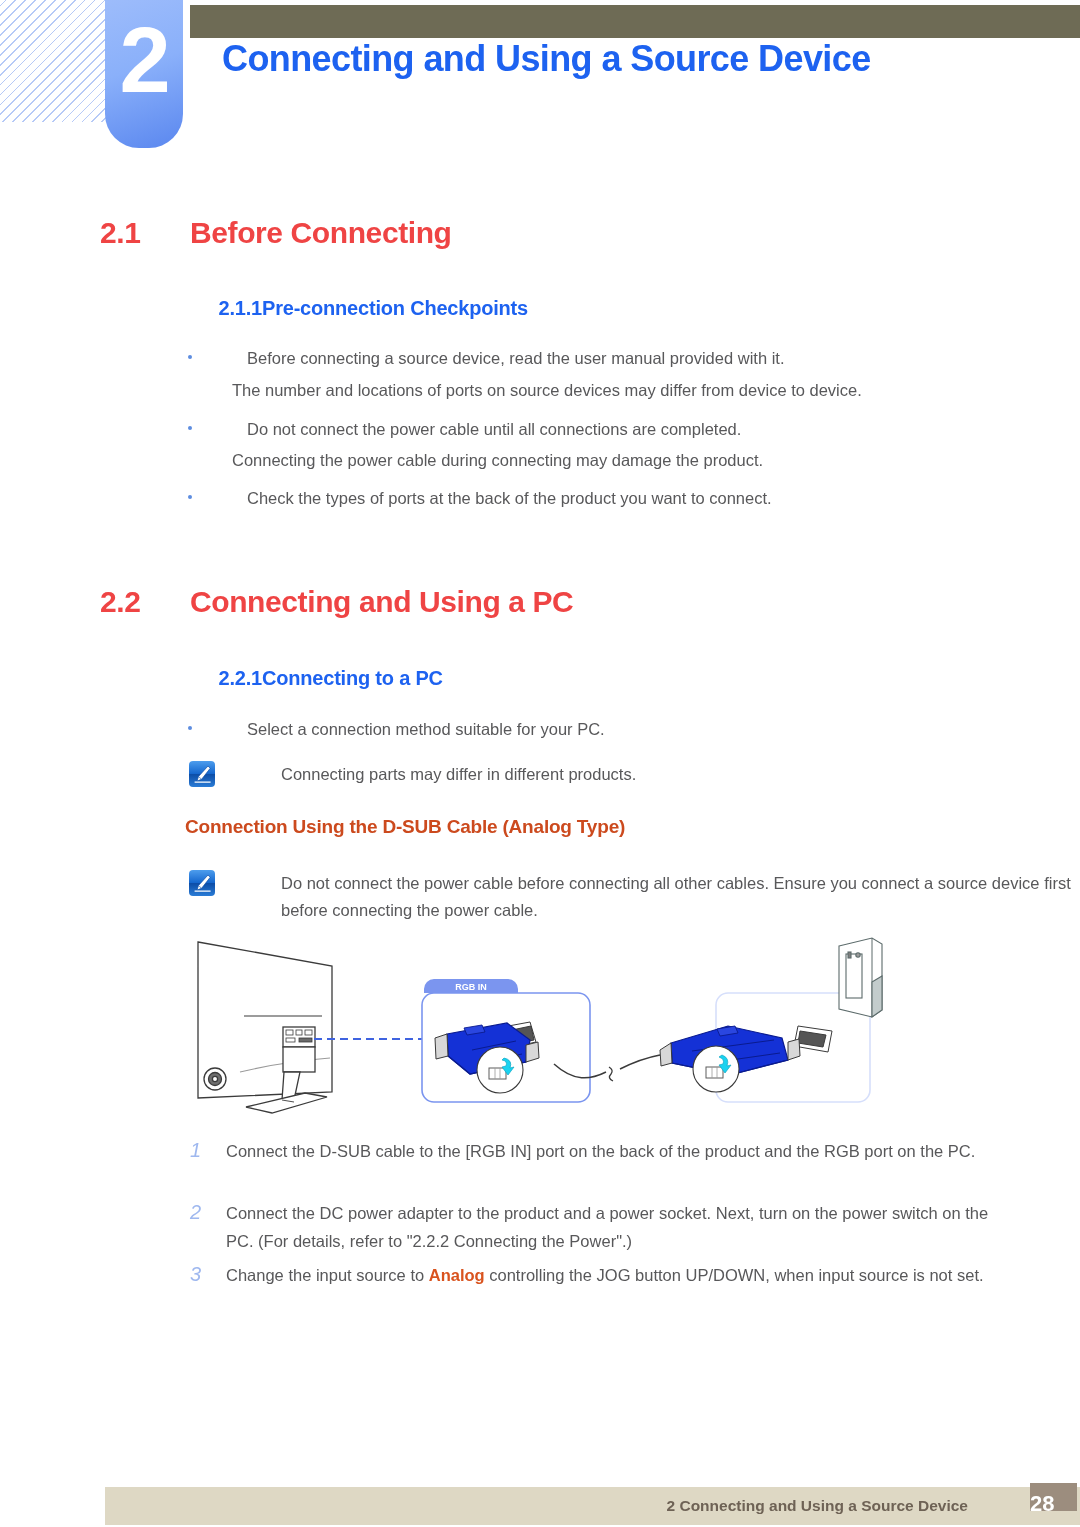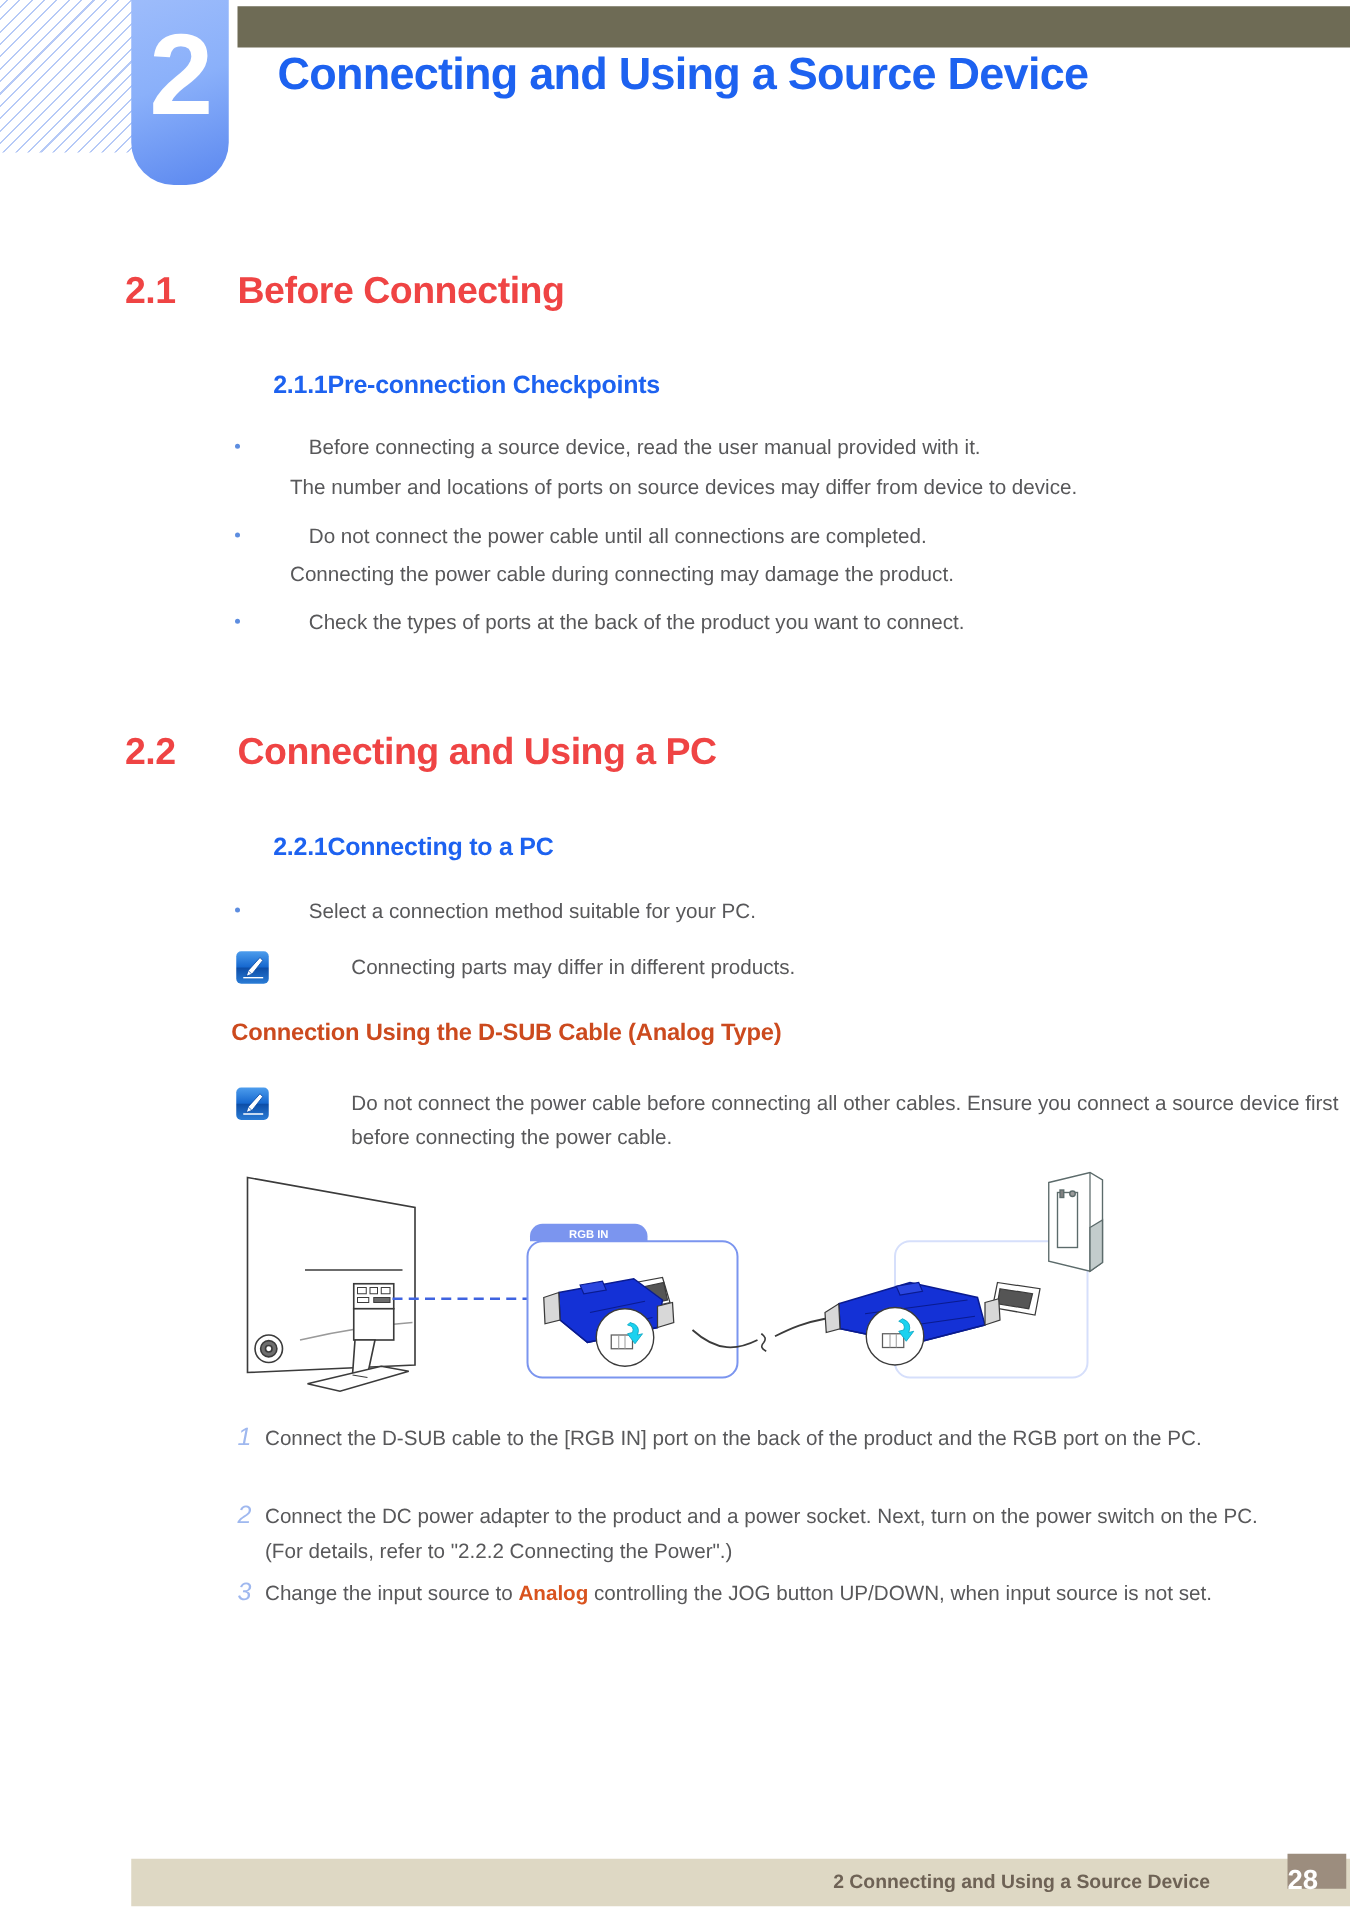--- a/index.html
+++ b/index.html
@@ -157,21 +157,21 @@
     line-height: 28px;
   }
   .step .n {
     position: absolute;
     left: 5px; top: -1px;
     font-size: 20px;
     font-style: italic;
     color: #9fb8ef;
     font-weight: 400;
   }
-  .step .body { display: block; margin-left: 27px; }
+  .step .body { display: block; margin-left: 41px; }
   .hl { color: #d9531e; font-weight: 700; }
 
   
   .footer-bar {
     position: absolute;
     left: 105px; top: 1487px;
     width: 975px; height: 38px;
     background: #ded8c4;
   }
   .footer-text {

